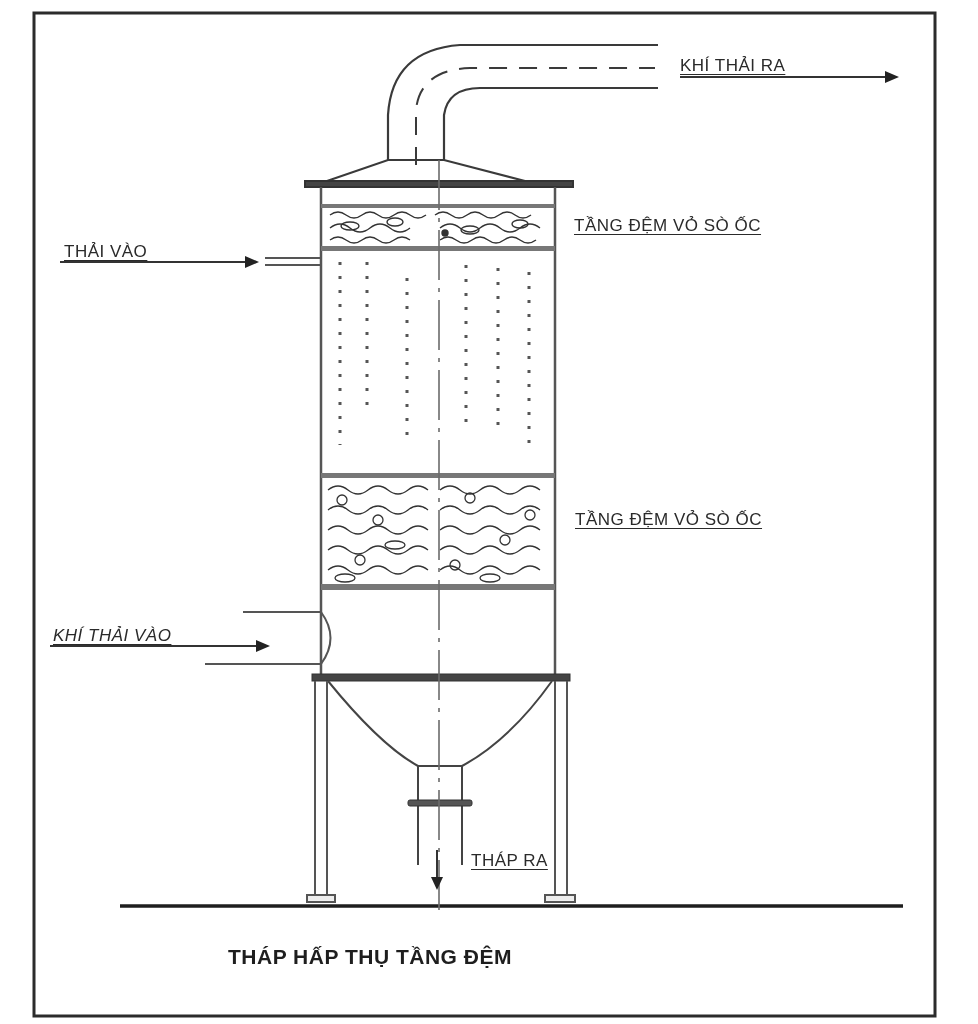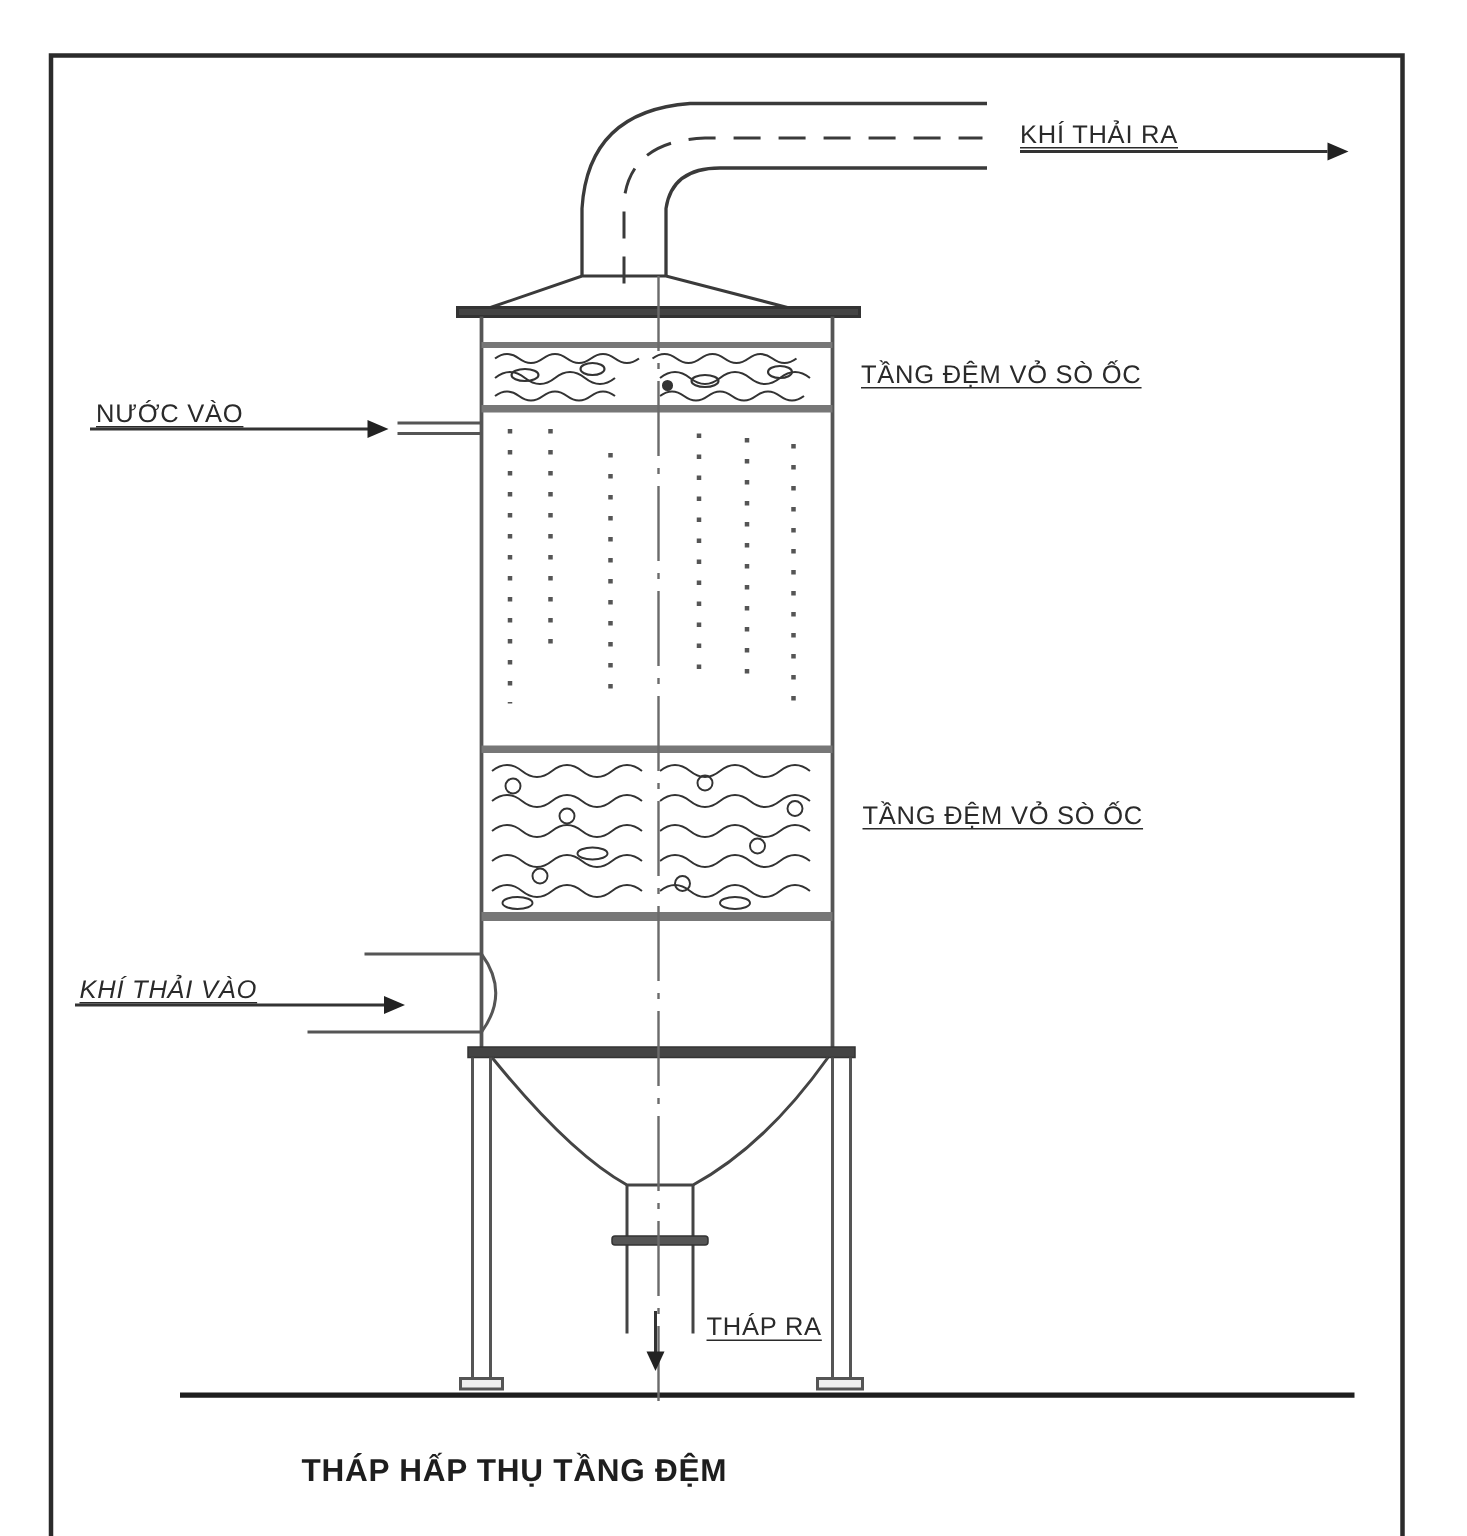--- a/index.html
+++ b/index.html
@@ -1,17 +1,17 @@
 <!DOCTYPE html>
 <html><head>
 <meta charset="utf-8">
 <style>
   html, body { margin: 0; padding: 0; background: #ffffff; }
   body { width: 978px; height: 1024px; position: relative; overflow: hidden; font-family: "Liberation Sans", sans-serif; }
-  #stage { position: absolute; left: 0; top: 0; width: 978px; height: 796px; margin-top: 24px; }
+  #stage { position: absolute; left: 0; top: 0; width: 978px; height: 796px; }
   svg { position: absolute; left: 0; top: 0; }
   .lbl { position: absolute; font-family: "Liberation Sans", sans-serif; font-size: 17px; color: #2a2a2a; text-decoration: underline; text-underline-offset: 3px; letter-spacing: 0.5px; white-space: nowrap; }
   .title { position: absolute; font-family: "Liberation Sans", sans-serif; font-weight: bold; font-size: 21px; color: #1e1e1e; letter-spacing: 0.5px; white-space: nowrap; }
 </style>
 </head>
 <body>
 
 <div id="stage">
   <svg width="978" height="1024" viewBox="0 0 978 1024">
 
@@ -137,18 +137,18 @@
     <line x1="439" y1="160" x2="439" y2="915" stroke="#6b6b6b" stroke-width="1.6" stroke-dasharray="50 8 4 8"></line>
 
     <g>
       <line x1="437" y1="850" x2="437" y2="878" stroke="#333" stroke-width="2"></line>
       <polygon points="431,877 443,877 437,890" fill="#222"></polygon>
     </g>
   </svg>
 
   <span class="lbl" style="left:680px; top:56px;">KHÍ THẢI RA</span>
   <span class="lbl" style="left:574px; top:216px;">TẦNG ĐỆM VỎ SÒ ỐC</span>
-  <span class="lbl" style="left:64px; top:242px;">NƯỚC VÀO</span>
+  <span class="lbl" style="left:64px; top:242px;">THẢI VÀO</span>
   <span class="lbl" style="left:575px; top:510px;">TẦNG ĐỆM VỎ SÒ ỐC</span>
   <span class="lbl" style="left:53px; top:626px;font-style:italic;">KHÍ THẢI VÀO</span>
   <span class="lbl" style="left:471px; top:851px;">THÁP RA</span>
-  <span class="title" style="left:201px; top:945px;">THÁP HẤP THỤ TẦNG ĐỆM</span>
+  <span class="title" style="left:228px; top:945px;">THÁP HẤP THỤ TẦNG ĐỆM</span>
 </div>
 
 </body></html>

